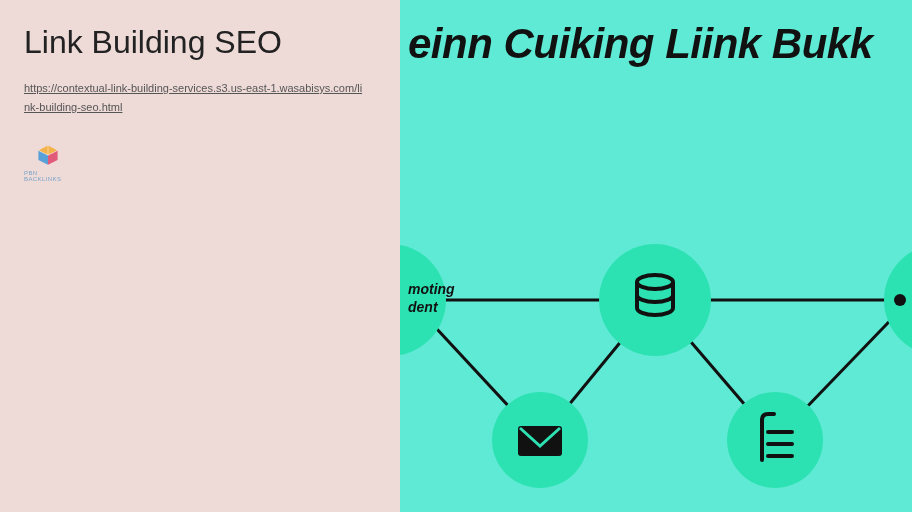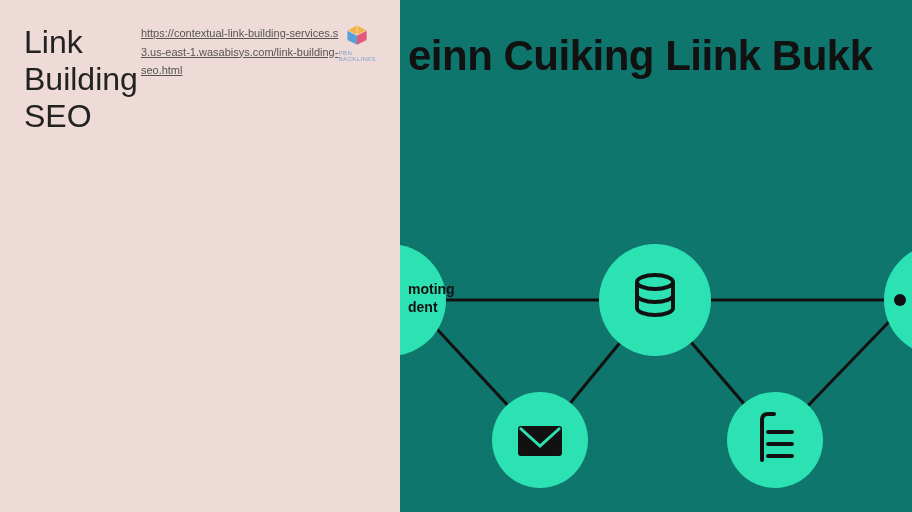--- a/index.html
+++ b/index.html
@@ -4,20 +4,21 @@
 <style>
   * { box-sizing: border-box; margin: 0; padding: 0; }
   html, body { width: 912px; height: 512px; overflow: hidden; font-family: Arial, Helvetica, sans-serif; }
   .wrap { display: flex; width: 100%; height: 100%; }
   .left {
     width: 400px;
     height: 100%;
     background: #eedad7;
     padding: 24px 24px 24px 24px;
     display: flex;
+    flex-direction: column;
   }
   .left h1 {
     font-size: 32px;
     font-weight: 400;
     color: #222;
     margin-bottom: 18px;
   }
   .left .url {
     font-size: 11px;
     color: #555;
@@ -37,24 +38,25 @@
   .logo svg { width: 34px; height: 26px; }
   .logo-text {
     font-size: 6px;
     color: #7aa5c9;
     letter-spacing: 0.4px;
     margin-top: 2px;
   }
   .right {
     flex: 1;
     height: 100%;
-    background: #0f766e;
-    padding-top: 32px;
+    background: #5eead4;
+    padding-top: 20px;
     overflow: hidden;
     position: relative;
+    font-style: italic;
   }
   .headline {
     font-size: 42px;
     font-weight: 800;
     color: #111;
     letter-spacing: -0.5px;
     white-space: nowrap;
     margin-left: 8px;
   }
   .diagram-canvas {

